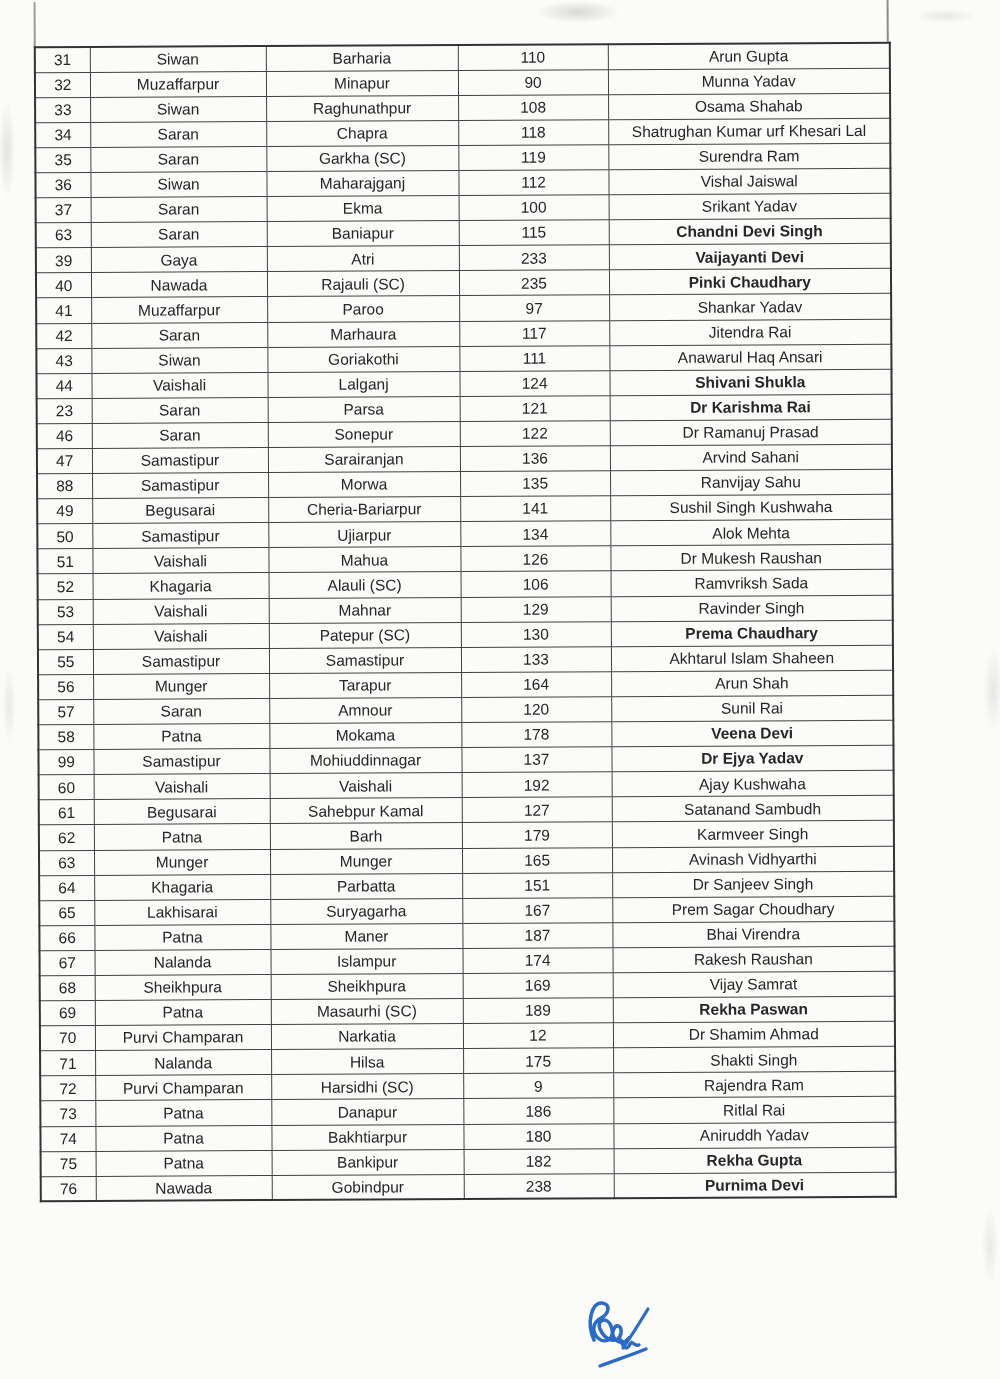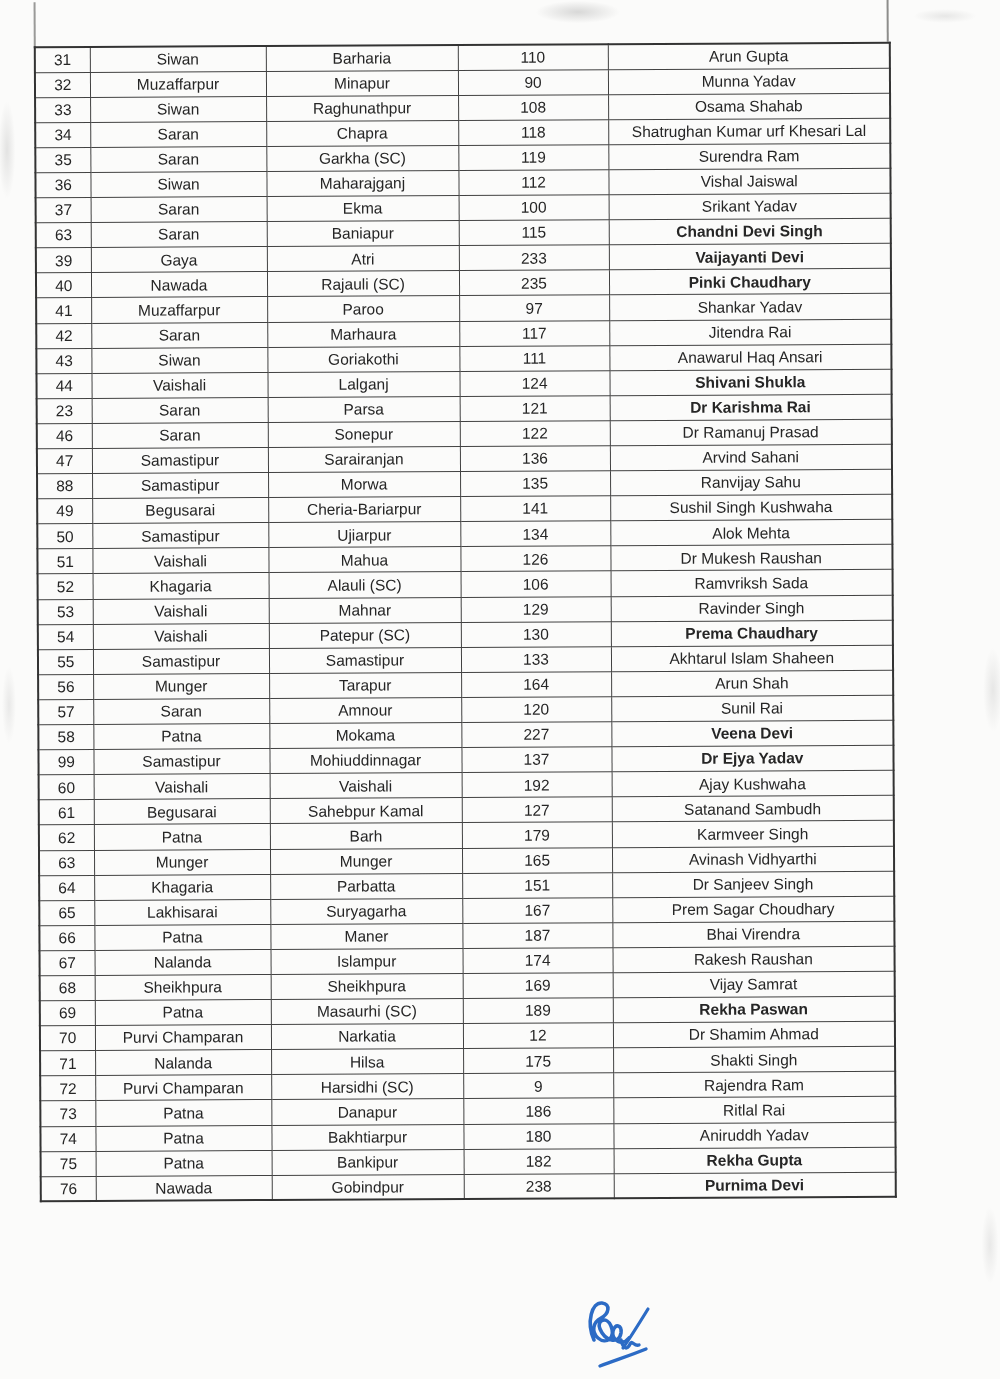--- a/index.html
+++ b/index.html
@@ -269,21 +269,21 @@
     <td>Saran</td>
     <td>Amnour</td>
     <td>120</td>
     <td>Sunil Rai</td>
   </tr>
 
   <tr>
     <td>58</td>
     <td>Patna</td>
     <td>Mokama</td>
-    <td>227</td>
+    <td>178</td>
     <td class="bold">Veena Devi</td>
   </tr>
 
   <tr>
     <td>99</td>
     <td>Samastipur</td>
     <td>Mohiuddinnagar</td>
     <td>137</td>
     <td class="bold">Dr Ejya Yadav</td>
   </tr>

